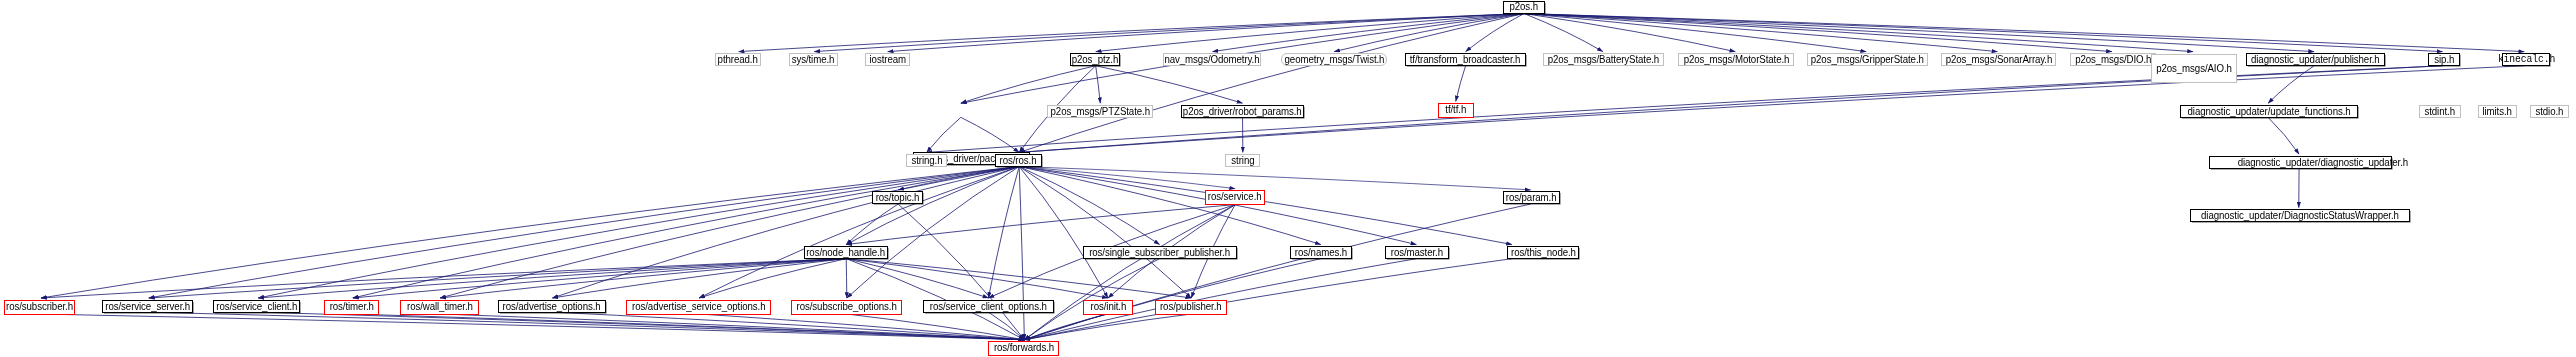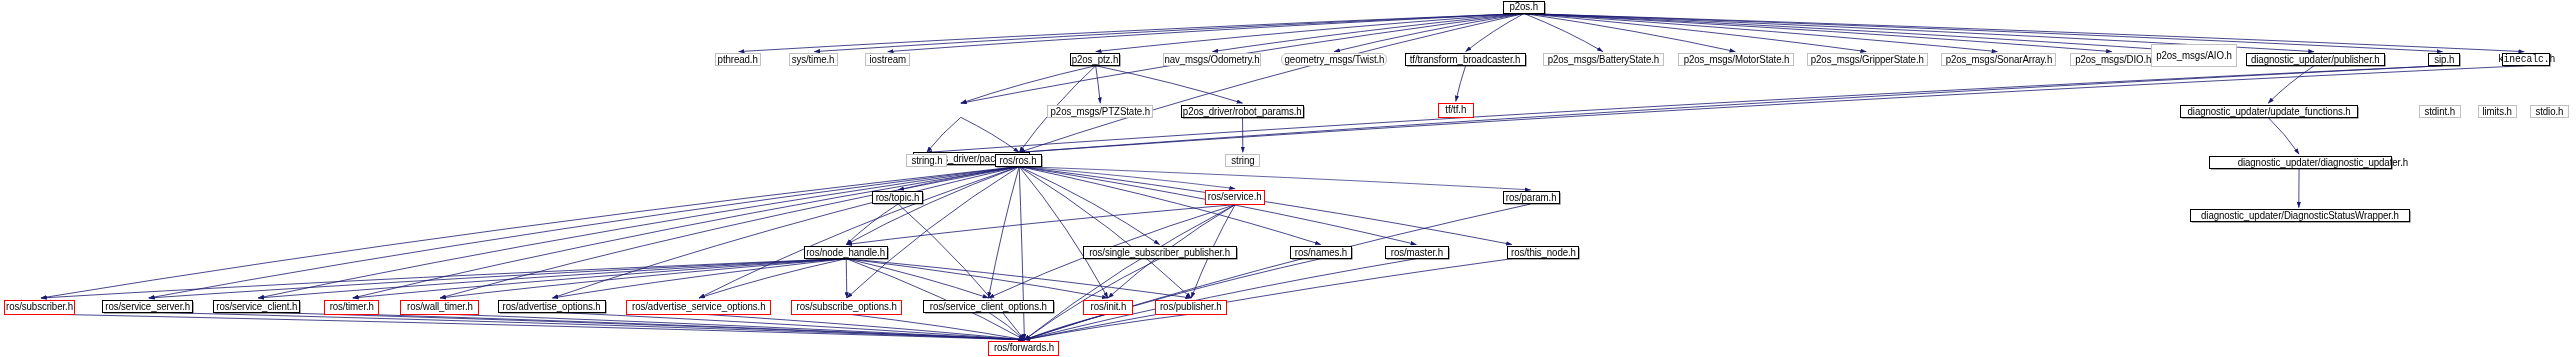--- a/index.html
+++ b/index.html
@@ -147,21 +147,21 @@
       </div>
       <div class="node grey" style="left: 1807px; top: 53px; width: 121px; height: 13px;">
         <span>p2os_msgs/GripperState.h</span>
       </div>
       <div class="node grey" style="left: 1941px; top: 53px; width: 115px; height: 13px;">
         <span>p2os_msgs/SonarArray.h</span>
       </div>
       <div class="node grey" style="left: 2070px; top: 53px; width: 86px; height: 13px;">
         <span>p2os_msgs/DIO.h</span>
       </div>
-      <div class="node grey" style="left: 2151px; top: 44px; width: 86px; height: 23px;">
+      <div class="node grey" style="left: 2151px; top: 54px; width: 86px; height: 29px;">
         <span>p2os_msgs/AIO.h</span>
       </div>
       <div class="node black" style="left: 2246px; top: 53px; width: 139px; height: 13px;">
         <span>diagnostic_updater/publisher.h</span>
       </div>
       <div class="node black" style="left: 2428px; top: 53px; width: 32px; height: 13px;">
         <span>sip.h</span>
       </div>
       <div class="node black" style="left: 2502px; top: 53px; width: 48px; height: 13px; font-family: Liberation Mono, monospace;">
         <span>kinecalc.h</span>

